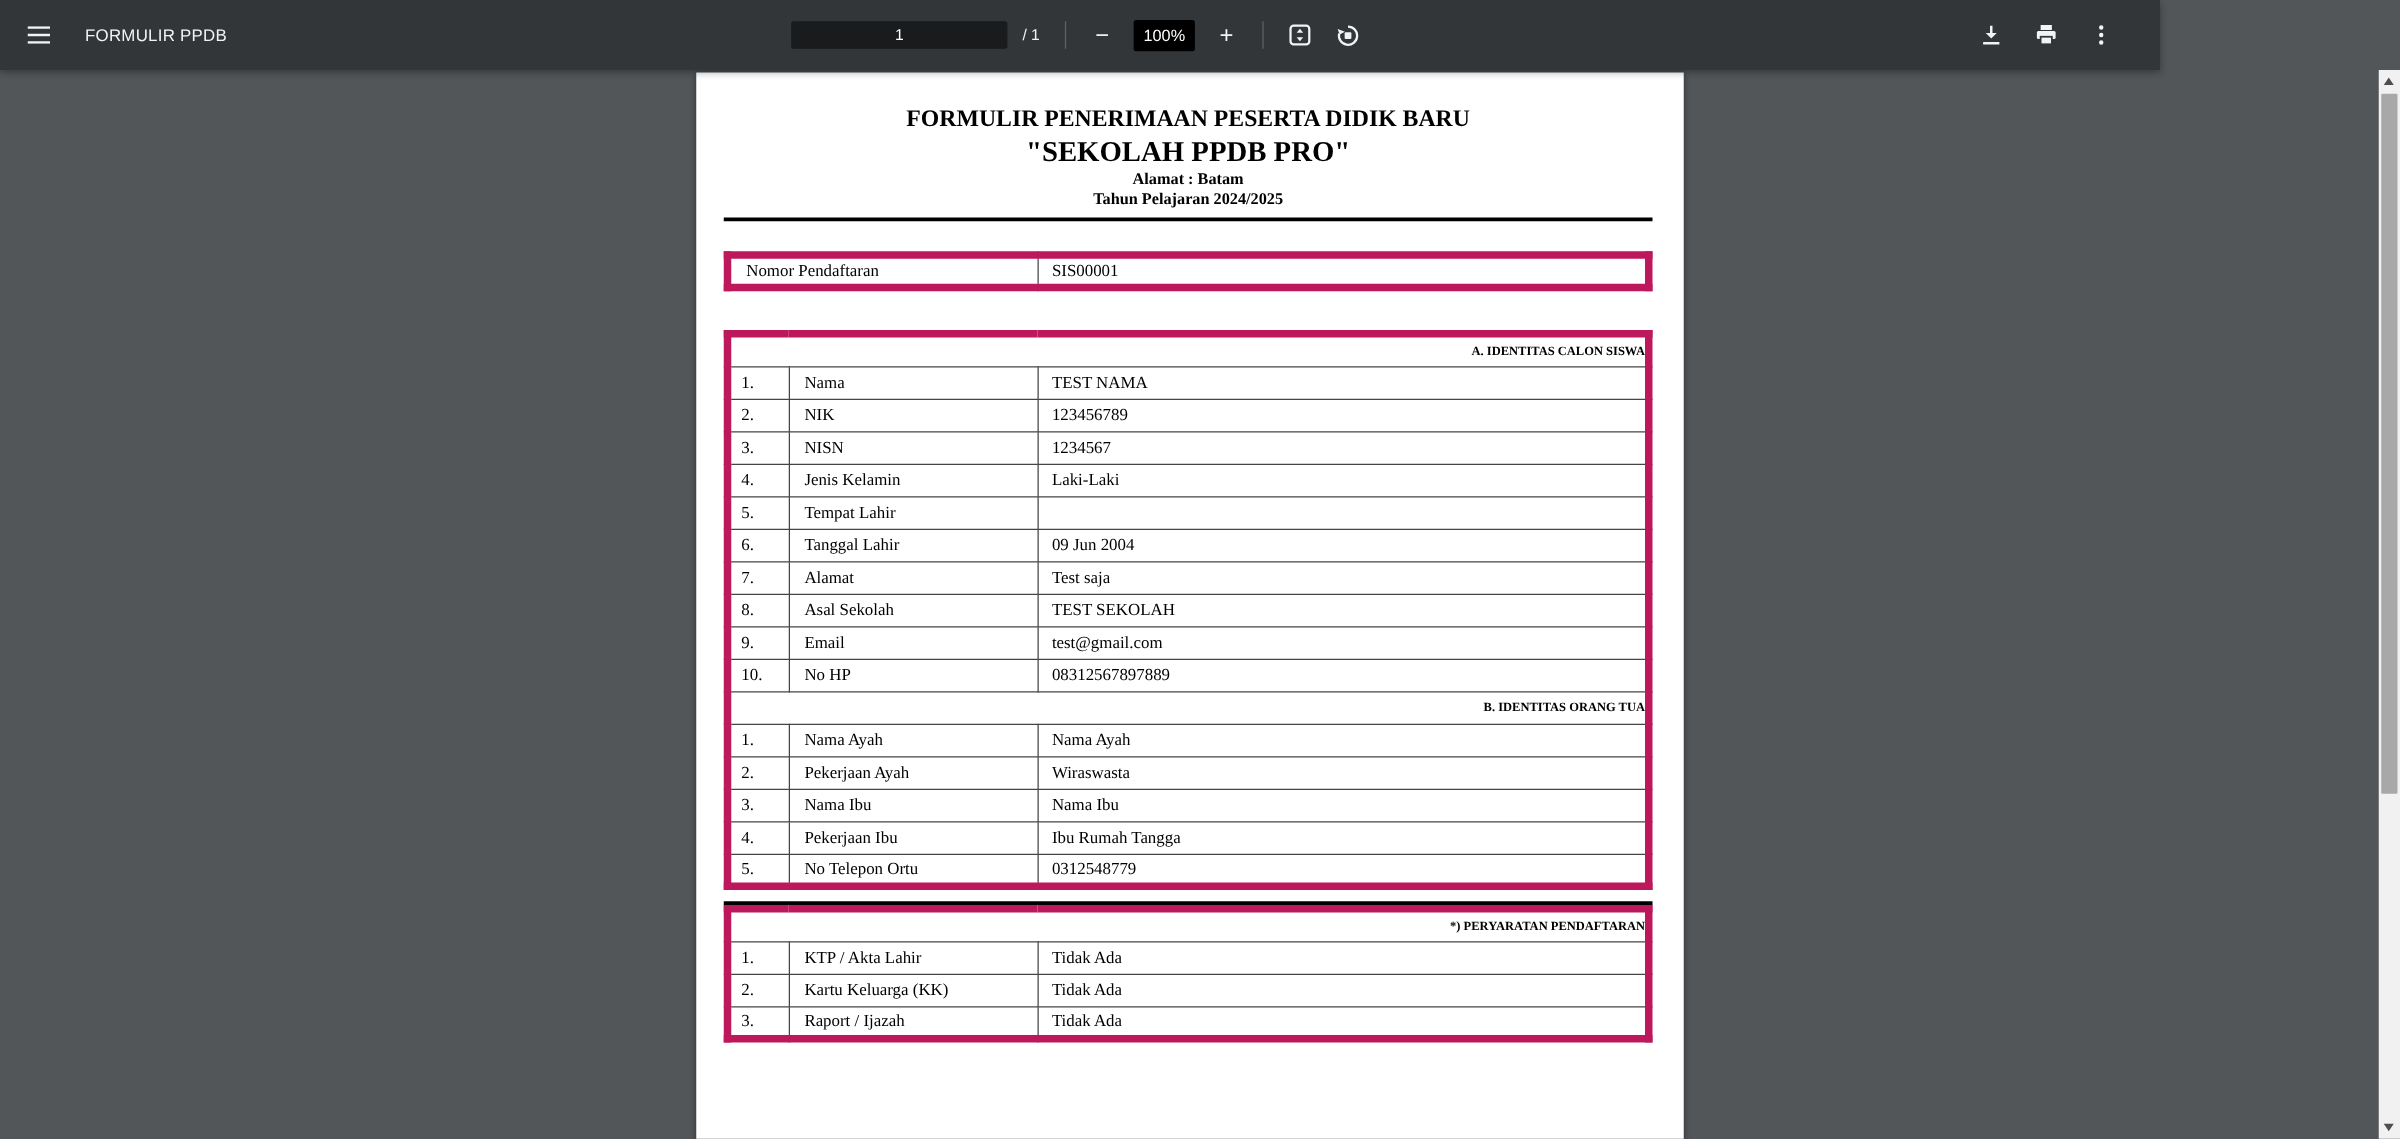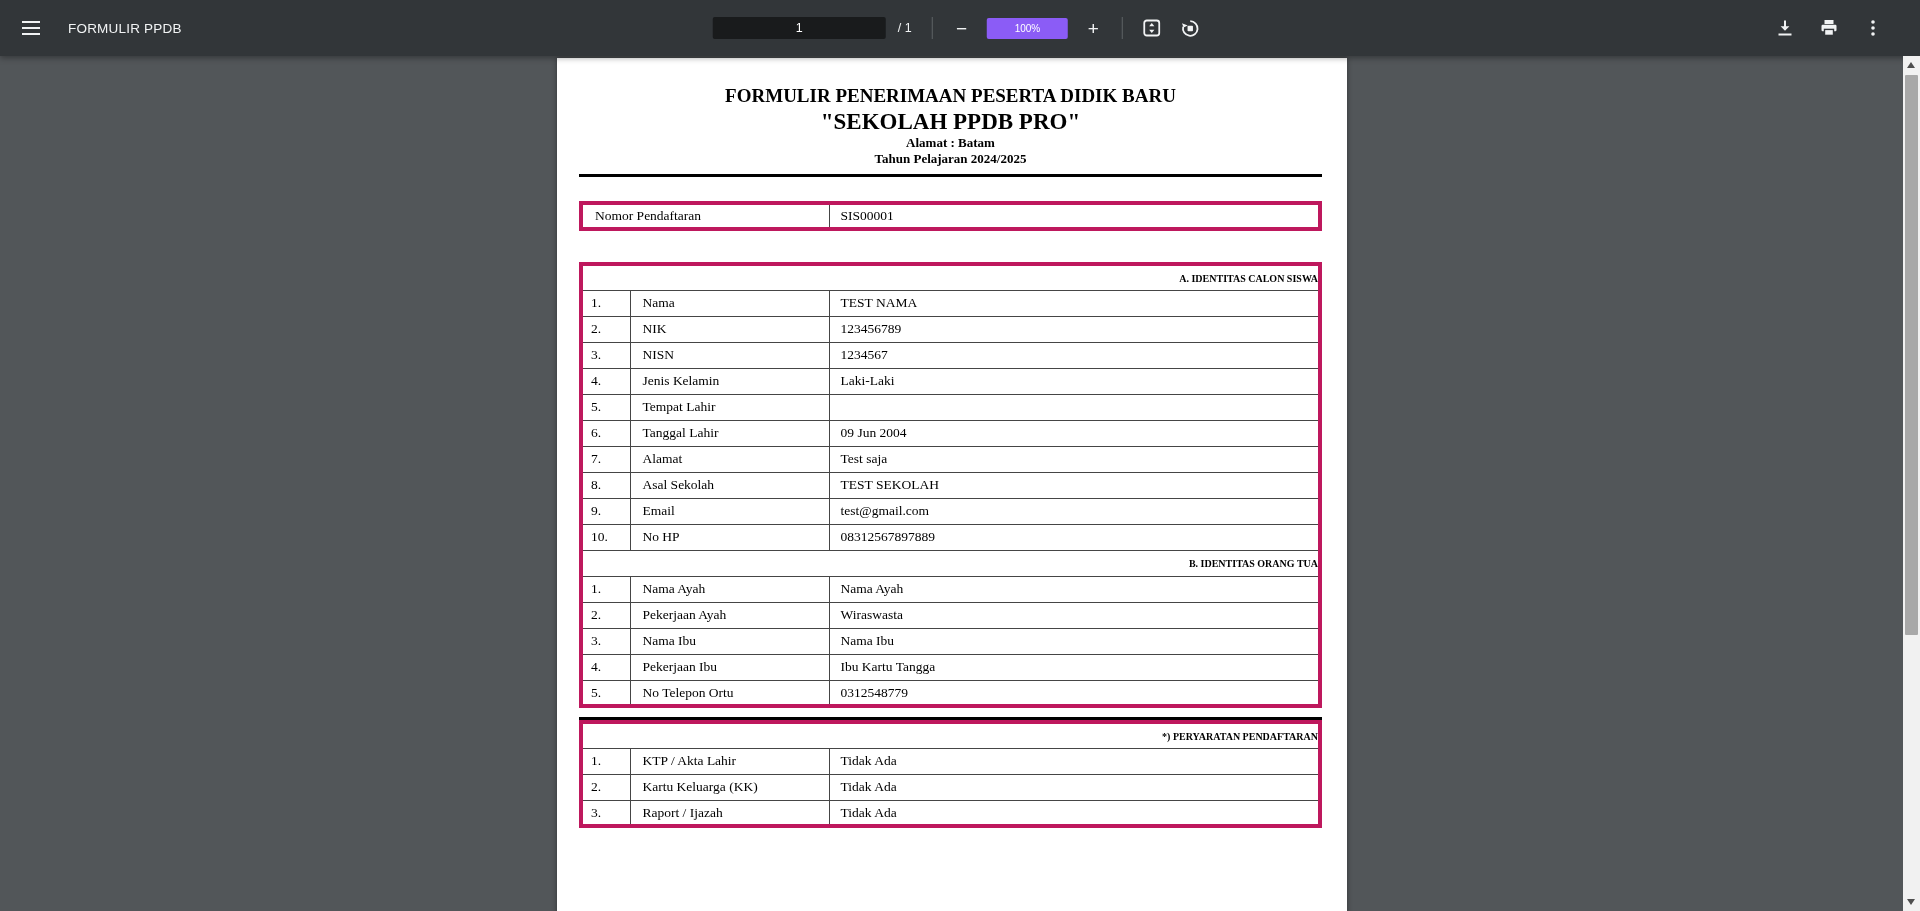--- a/index.html
+++ b/index.html
@@ -1,21 +1,21 @@
 <!DOCTYPE html>
 <html><head>
 <meta charset="utf-8">
 <style>
   * { margin: 0; padding: 0; box-sizing: border-box; }
   html, body { width: 1920px; height: 911px; overflow: hidden; background: #525659;
                font-family: "Liberation Sans", sans-serif; }
 
   
   .toolbar {
-    position: absolute; top: 0; left: 0; width: 1920px; height: 56px;
+    position: absolute; top: 0; left: 0; width: 1728px; height: 56px;
     background: #323639; color: #f1f3f4; display: flex; align-items: center;
     padding: 0 14px; z-index: 5; box-shadow: 0 2px 6px rgba(0,0,0,.35);
   }
   .tb-left { display: flex; align-items: center; gap: 20px; }
   .icon-btn {
     width: 34px; height: 34px; border: none; background: transparent; color: #f1f3f4;
     display: flex; align-items: center; justify-content: center; border-radius: 50%;
     cursor: pointer; font-family: "Liberation Sans", sans-serif;
   }
   .doc-title { font-size: 13.5px; font-weight: 500; letter-spacing: .2px; color: #f1f3f4; }
@@ -23,21 +23,21 @@
     position: absolute; left: 50%; transform: translateX(-50%);
     height: 100%; display: flex; align-items: center; gap: 4px;
   }
   .page-box {
     min-width: 26px; padding: 4px 6px; background: #191b1c; color: #fff;
     font-size: 12.5px; text-align: center; border-radius: 2px; border: none;
   }
   .page-total { font-size: 12.5px; color: #f1f3f4; margin: 0 8px 0 8px; }
   .tb-sep { width: 1px; height: 22px; background: #5e6366; margin: 0 8px; }
   .zoom-box {
-    padding: 5px 28px; background: #8b5cf6; color: #fff; font-size: 10px;
+    padding: 5px 8px; background: #000000; color: #fff; font-size: 13px;
     border-radius: 2px; margin: 0 4px; border: none;
   }
   .glyph { font-size: 19px; line-height: 1; }
   .tb-right { margin-left: auto; display: flex; align-items: center; gap: 10px; margin-right: 16px; }
 
   
   .viewer { position: absolute; left: 0; top: 56px; width: 1920px; height: 855px;
             background: #525659; overflow: hidden; }
   .page {
     position: absolute; left: 557px; top: 2px; width: 790px; height: 1100px;
@@ -49,21 +49,21 @@
   .doc-head { text-align: center; }
   .dh-title  { font-size: 19px; font-weight: bold; line-height: 1.15; }
   .dh-school { font-size: 23px; font-weight: bold; line-height: 1.15; margin-top: 2px; }
   .dh-sub    { font-size: 13px; font-weight: bold; line-height: 16px; }
   .dh-sub:first-of-type { margin-top: 3px; }
   .rule { height: 3px; background: #000; margin-top: 7px; }
   .rule2 { height: 3px; background: #000; margin-top: 9px; }
 
   table { border-collapse: collapse; width: 100%; table-layout: fixed;
           font-size: 13.5px; }
-  table.bordered { border: 4px solid #be185d; }
+  table.bordered { border: 6px solid #be185d; }
   td, th { border: 1px solid #454545; height: 26px; vertical-align: middle;
            overflow: hidden; white-space: nowrap; }
   th.section-title { text-align: right; font-size: 10px; font-weight: bold; padding-left: 8px; }
   td.col-no    { padding-left: 8px; }
   td.col-label { padding-left: 12px; }
   td.col-value { padding-left: 11px; }
 
   .reg-table { margin-top: 24px; }
   .identity-table { margin-top: 31px; }
   .req-table { }
@@ -265,21 +265,21 @@
               <td class="col-value">Wiraswasta</td>
             </tr>
             <tr>
               <td class="col-no">3.</td>
               <td class="col-label">Nama Ibu</td>
               <td class="col-value">Nama Ibu</td>
             </tr>
             <tr>
               <td class="col-no">4.</td>
               <td class="col-label">Pekerjaan Ibu</td>
-              <td class="col-value">Ibu Kartu Tangga</td>
+              <td class="col-value">Ibu Rumah Tangga</td>
             </tr>
             <tr>
               <td class="col-no">5.</td>
               <td class="col-label">No Telepon Ortu</td>
               <td class="col-value">0312548779</td>
             </tr>
           </tbody>
       </table>
 
       <div class="rule2"></div>

